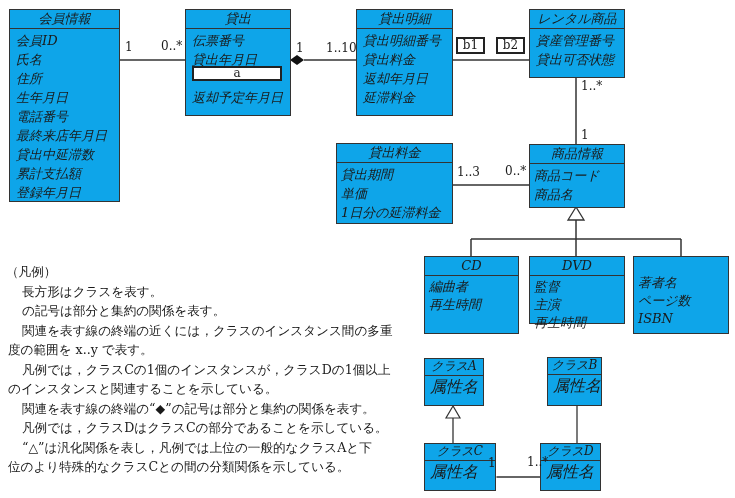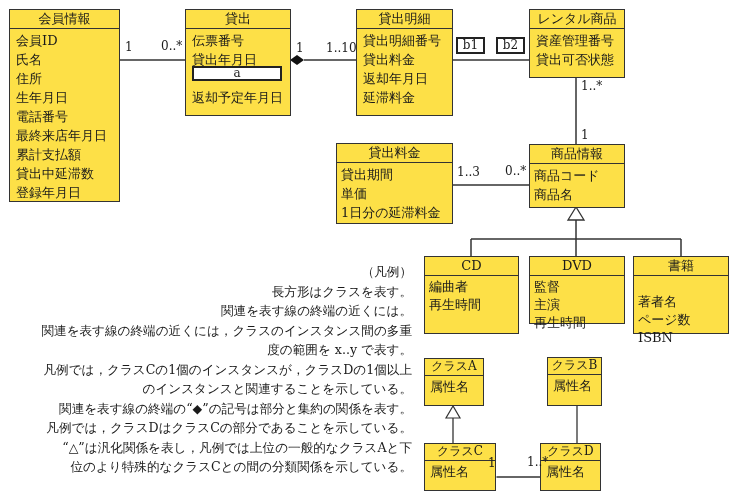--- a/index.html
+++ b/index.html
@@ -1,26 +1,26 @@
 <!DOCTYPE html>
 <html><head>
 <meta charset="utf-8">
 <style>
   html, body { margin:0; padding:0; background:#ffffff; }
   body { width:735px; height:498px; position:relative; overflow:hidden;
          font-family:"DejaVu Serif", "Liberation Serif", serif; color:#1a1a1a; }
-  .cls { position:absolute; border:1.5px solid #333; background:#fde047; box-sizing:border-box; }
+  .cls { position:absolute; border:1.5px solid #333; background:#0ea5e9; box-sizing:border-box;font-style:italic; }
   .cls .hd { text-align:center; border-bottom:1.5px solid #333; font-size:13px; line-height:18px; height:19px; box-sizing:border-box; white-space:nowrap; overflow:hidden; }
   .cls .bd { padding:2px 0 0 6px; font-size:13px; line-height:19px; white-space:nowrap; }
   .cls.small .hd { font-size:12px; line-height:15px; height:17px; }
-  .cls.small .bd { font-size:13px; line-height:17px; padding-left:5px; }
+  .cls.small .bd { font-size:16px; line-height:17px; padding-left:5px; }
   .slot { position:absolute; border:2px solid #222; box-sizing:border-box; text-align:center; font-size:12px; line-height:11px; background:#fff; }
   .mult { position:absolute; font-size:12px; line-height:13px; white-space:nowrap; }
   svg.lines { position:absolute; left:0; top:0; }
-  .legend { position:absolute; left:12px; top:262px; width:400px; font-size:12.6px; line-height:19.5px;text-align:right; }
+  .legend { position:absolute; left:12px; top:262px; width:400px; font-size:12.6px; line-height:19.5px; }
   .legend .p { white-space:nowrap; }
   .legend .ind { padding-left:10px; }
 </style>
 </head>
 <body>
 
 <svg class="lines" width="735" height="498">
   <line x1="119" y1="60" x2="185" y2="60" stroke="#333" stroke-width="1.5"></line>
   <line x1="304" y1="60" x2="356" y2="60" stroke="#333" stroke-width="1.5"></line>
   <polygon points="290,60 297,55 304,60 297,65" fill="#111"></polygon>
@@ -42,22 +42,22 @@
 
 <div class="cls" style="left:9px;top:9px;width:111px;height:193px;">
   <div class="hd">会員情報</div>
   <div class="bd">
     <div>会員ID</div>
     <div>氏名</div>
     <div>住所</div>
     <div>生年月日</div>
     <div>電話番号</div>
     <div>最終来店年月日</div>
+    <div>貸出中延滞数</div>
     <div>累計支払額</div>
-    <div>貸出中延滞数</div>
     <div>登録年月日</div>
   </div>
 </div>
 
 <div class="cls" style="left:185px;top:9px;width:106px;height:107px;">
   <div class="hd">貸出</div>
   <div class="bd">
     <div>伝票番号</div>
     <div>貸出年月日</div>
     <div style="height:19px;"></div>
@@ -115,41 +115,40 @@
 <div class="cls" style="left:529px;top:256px;width:96px;height:68px;">
   <div class="hd">DVD</div>
   <div class="bd" style="padding-left:4px;line-height:18px;">
     <div>監督</div>
     <div>主演</div>
     <div>再生時間</div>
   </div>
 </div>
 
 <div class="cls" style="left:633px;top:256px;width:96px;height:78px;">
-  <div class="hd">書籍</div>
   <div class="bd" style="padding-left:4px;line-height:18px;margin-top:15px;">
     <div>著者名</div>
     <div>ページ数</div>
     <div>ISBN</div>
   </div>
 </div>
 
 <div class="mult" style="left:125px;top:41px;">1</div>
 <div class="mult" style="left:161px;top:40px;">0..*</div>
 <div class="mult" style="left:296px;top:42px;">1</div>
 <div class="mult" style="left:326px;top:42px;">1..10</div>
 <div class="mult" style="left:581px;top:80px;">1..*</div>
 <div class="mult" style="left:581px;top:129px;">1</div>
 <div class="mult" style="left:457px;top:166px;">1..3</div>
 <div class="mult" style="left:505px;top:165px;">0..*</div>
 
 <div class="legend">
   <div class="p" style="margin-left:-6px;">（凡例）</div>
   <div class="p ind">長方形はクラスを表す。</div>
-  <div class="p ind">関連を表す線の終端の近くには。</div>
+  <div class="p ind">の記号は部分と集約の関係を表す。</div>
   <div class="p ind">関連を表す線の終端の近くには，クラスのインスタンス間の多重</div>
   <div class="p" style="margin-left:-4px;">度の範囲を x..y で表す。</div>
   <div class="p ind">凡例では，クラスCの1個のインスタンスが，クラスDの1個以上</div>
   <div class="p" style="margin-left:-4px;">のインスタンスと関連することを示している。</div>
   <div class="p ind">関連を表す線の終端の“◆”の記号は部分と集約の関係を表す。</div>
   <div class="p ind">凡例では，クラスDはクラスCの部分であることを示している。</div>
   <div class="p ind">“△”は汎化関係を表し，凡例では上位の一般的なクラスAと下</div>
   <div class="p" style="margin-left:-4px;">位のより特殊的なクラスCとの間の分類関係を示している。</div>
 </div>
 

